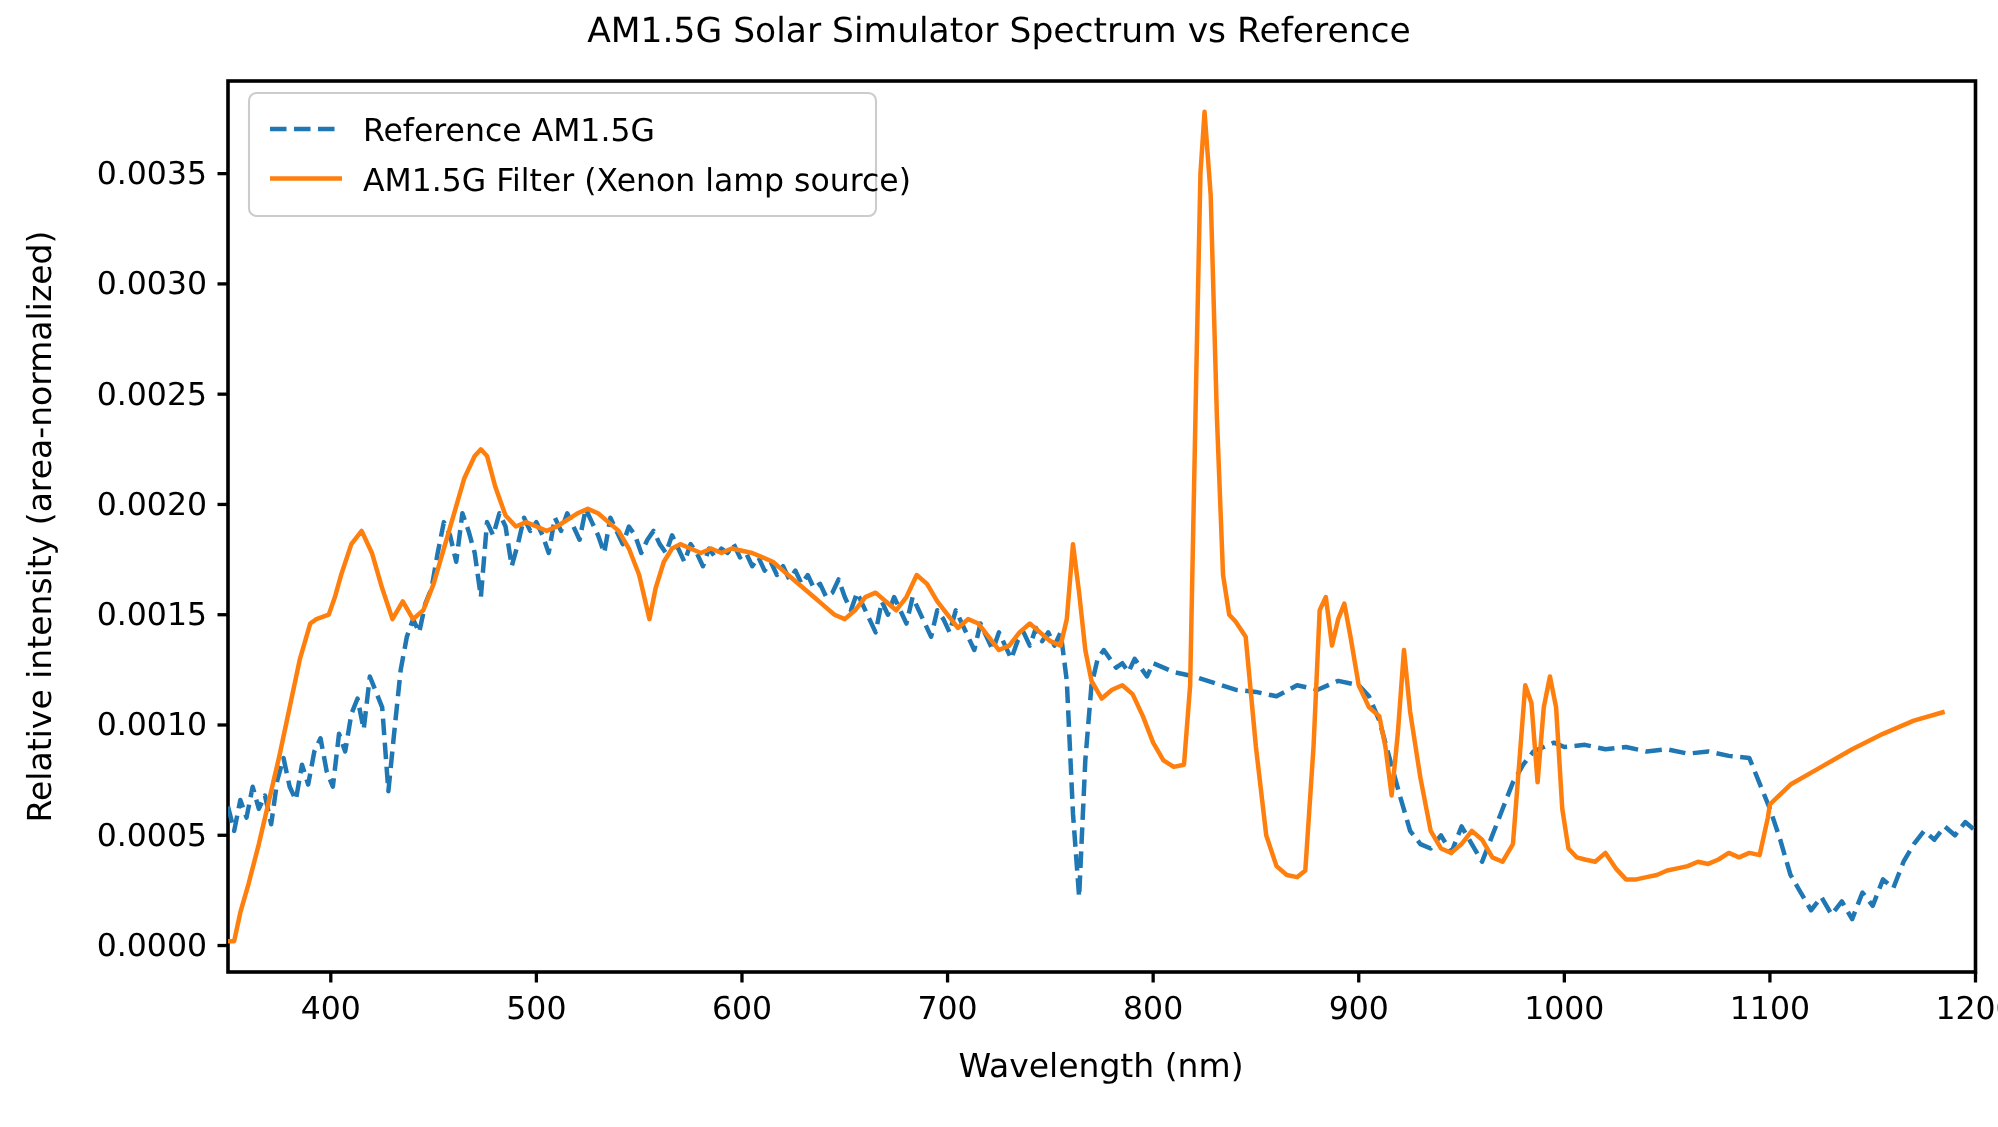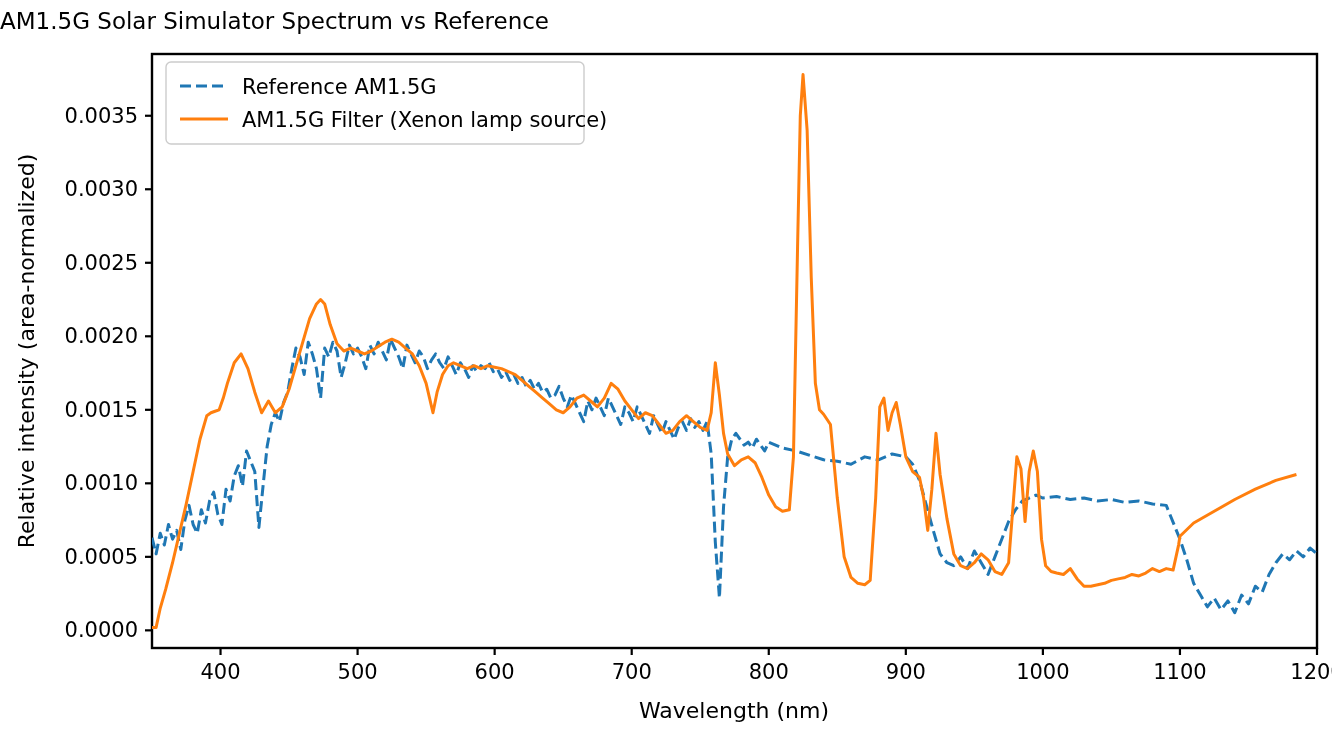--- a/index.html
+++ b/index.html
@@ -17,20 +17,21 @@
     position: relative;
     width: 1332px;
     height: 751px;
     background: #ffffff;
   }
   #chart-title {
     position: absolute;
     left: 0;
     top: 8px;
     width: 1332px;
+    text-align: center;
     font-size: 23px;
     color: #000000;
     letter-spacing: 0px;
   }
   #plot-svg {
     position: absolute;
     left: 0;
     top: 0;
   }
   .axis-label {

